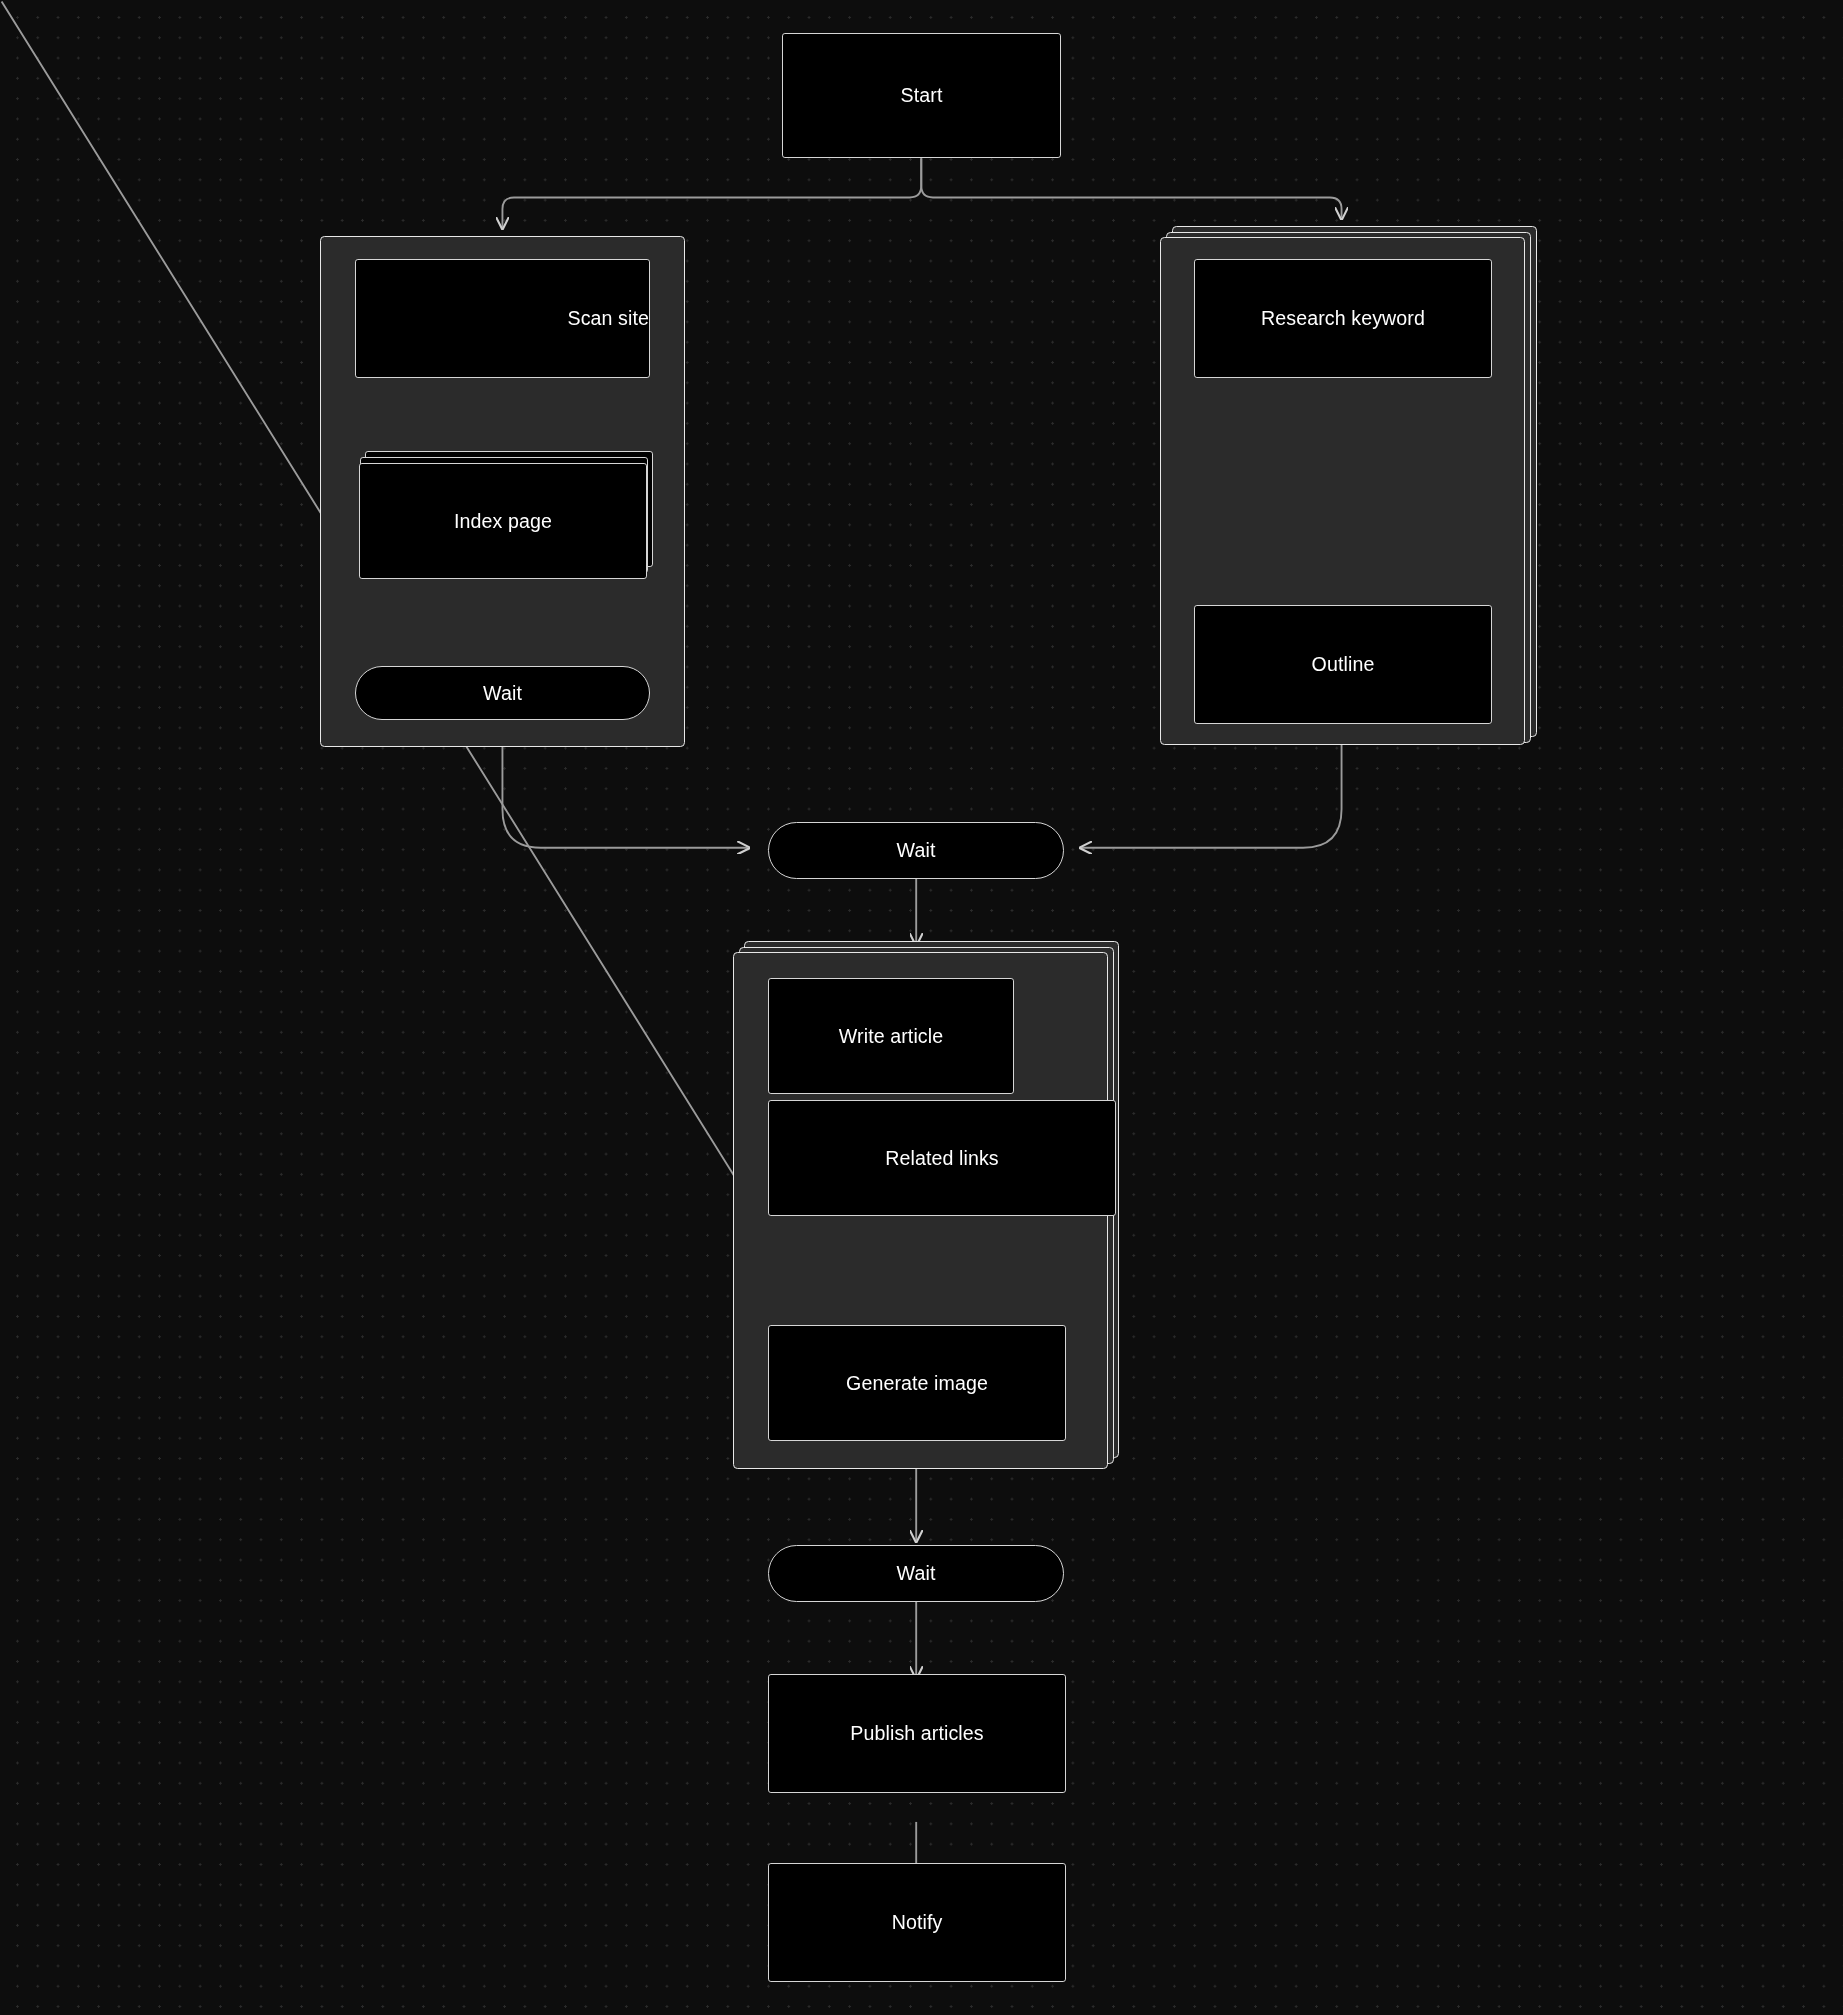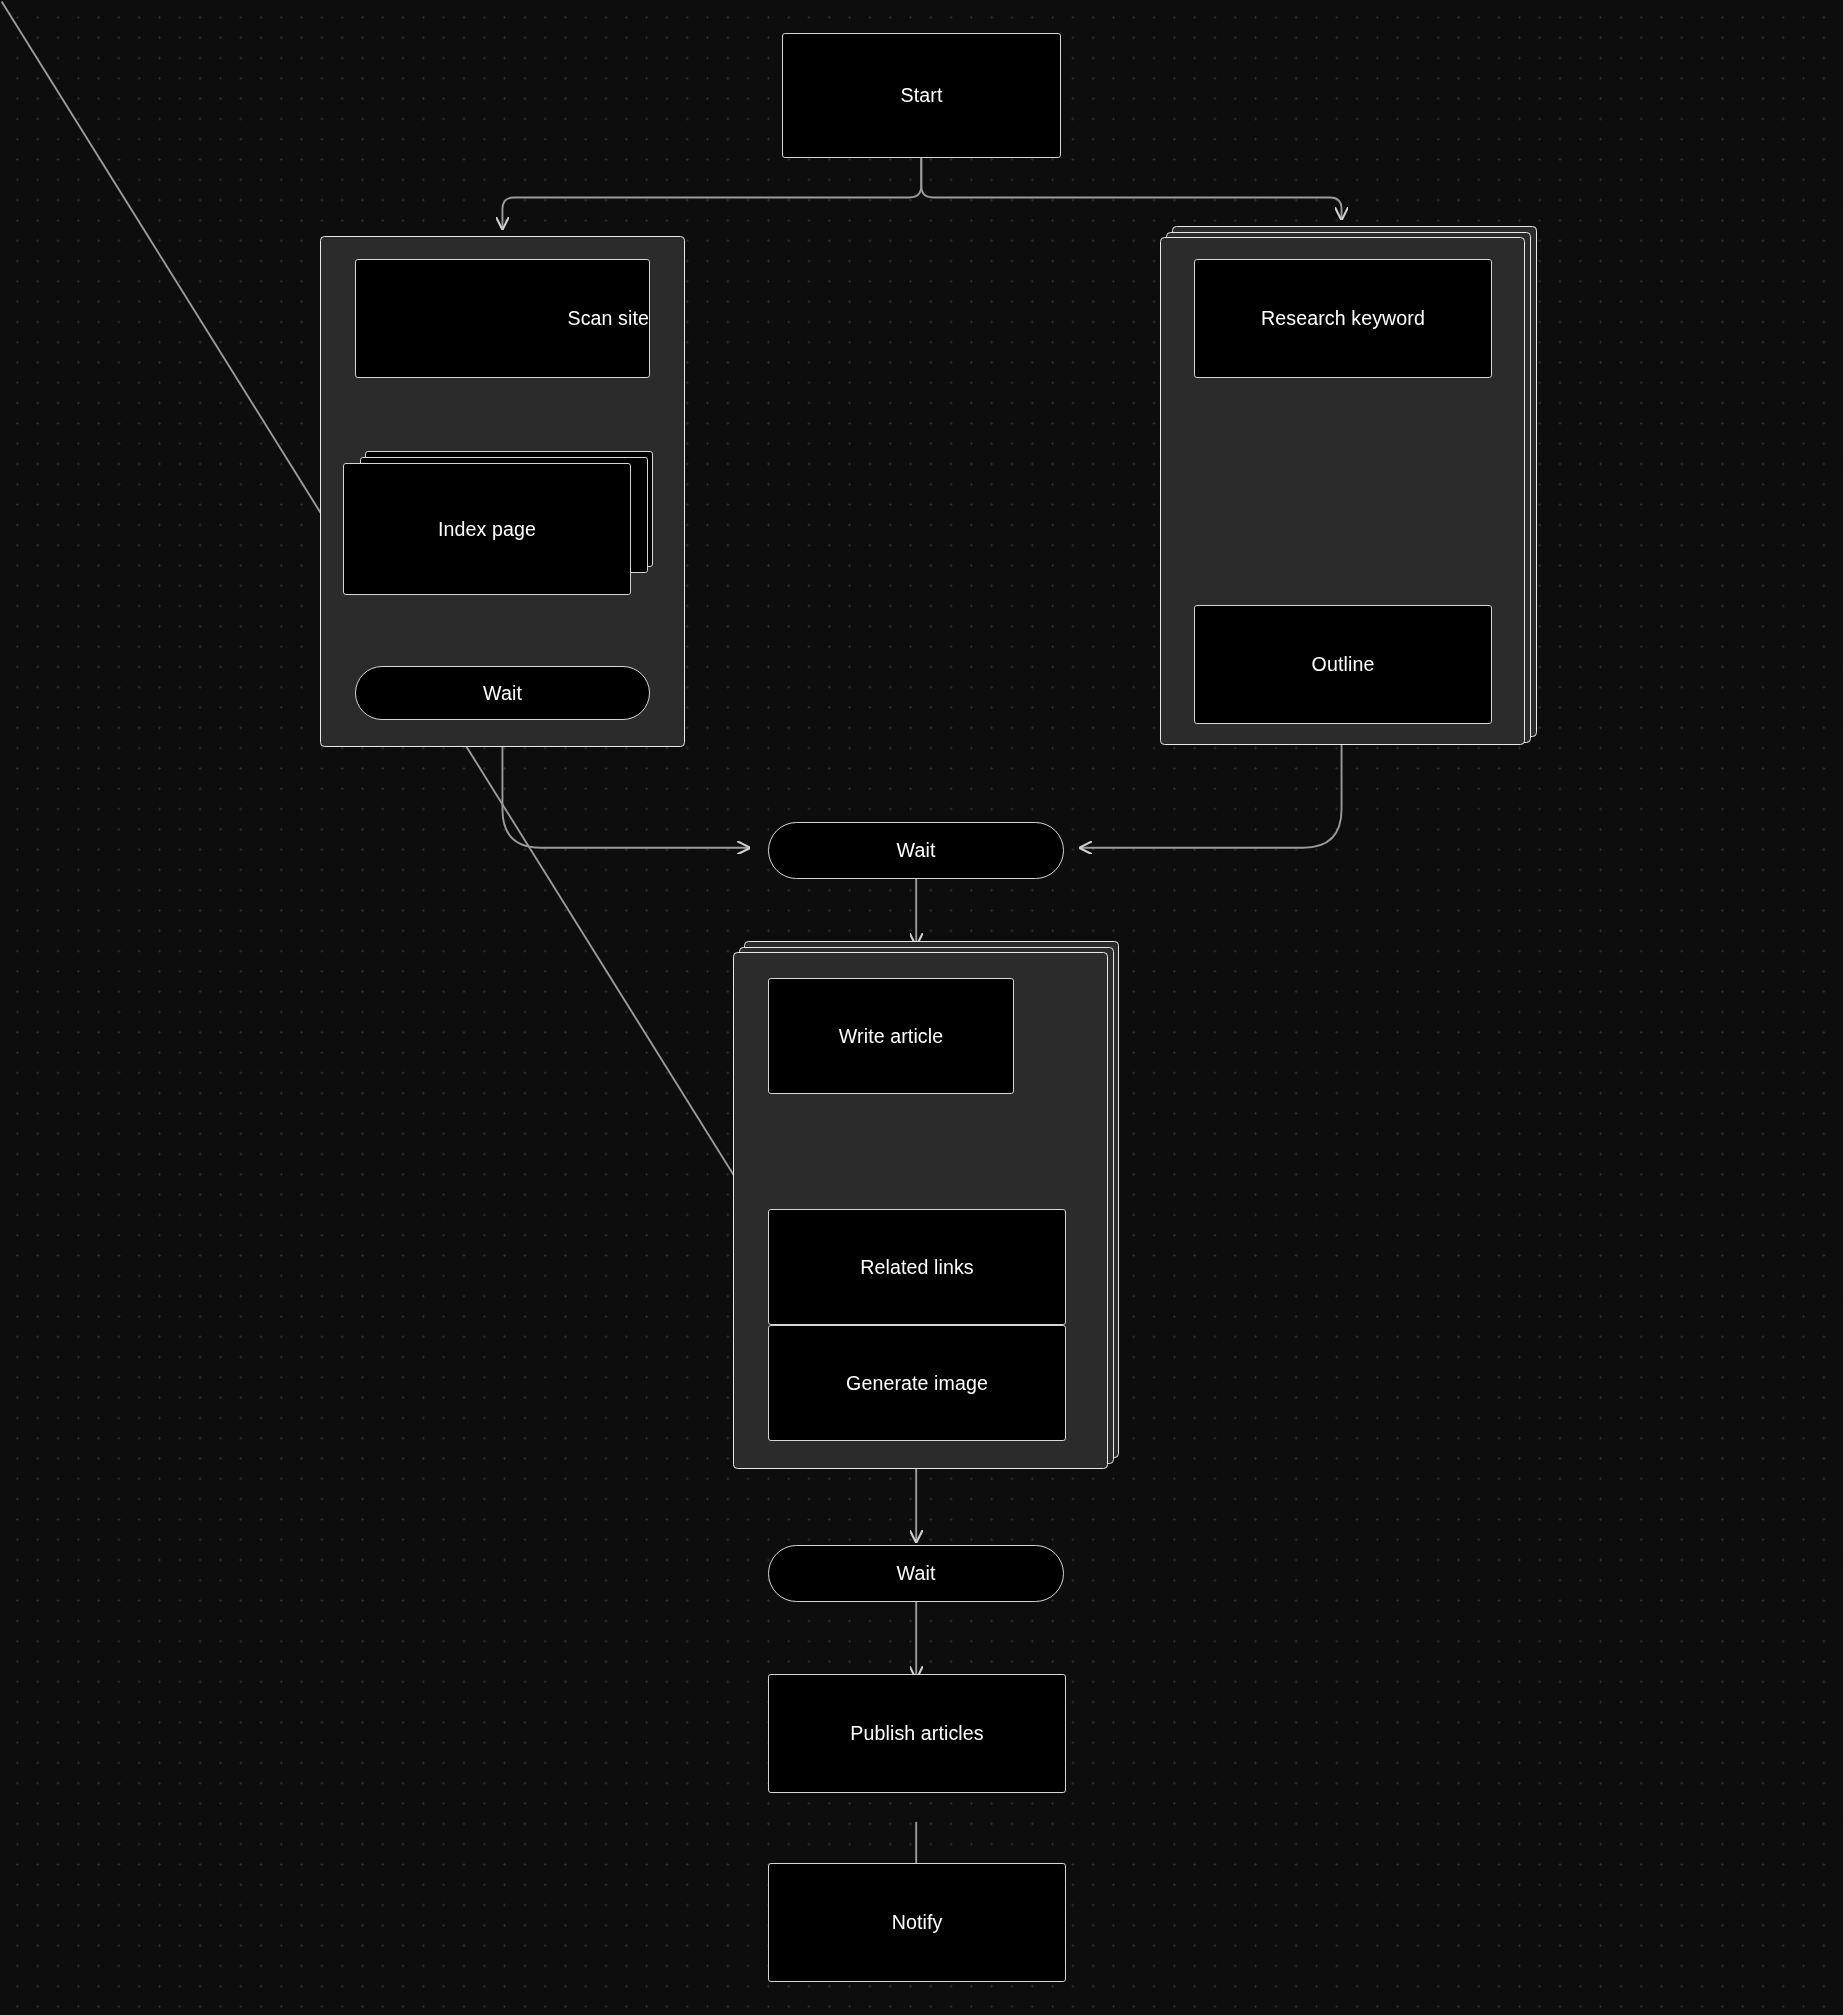--- a/index.html
+++ b/index.html
@@ -129,21 +129,21 @@
   </div>
 
   <div class="group" style="left:320px; top:236px; width:365px; height:511px;"></div>
 
   <div class="node" style="left:355px; top:259px; width:295px; height:119px;justify-content:flex-end;">
     <span>Scan site</span>
   </div>
 
   <div class="stack-sheet dark" style="left:365px; top:451px; width:288px; height:116px;"></div>
   <div class="stack-sheet dark" style="left:360px; top:457px; width:288px; height:116px;"></div>
-  <div class="node" style="left:343px; top:463px; width:288px; height:132px;align-items:center;">
+  <div class="node" style="left:359px; top:463px; width:288px; height:116px;align-items:center;">
     <span>Index page</span>
   </div>
 
   <div class="node pill" style="left:355px; top:666px; width:295px; height:54px;">
     <span>Wait</span>
   </div>
 
   <div class="stack-sheet" style="left:1172px; top:226px; width:365px; height:511px;"></div>
   <div class="stack-sheet" style="left:1166px; top:232px; width:365px; height:511px;"></div>
   <div class="group" style="left:1160px; top:237px; width:365px; height:508px;"></div>
@@ -161,21 +161,21 @@
   </div>
 
   <div class="stack-sheet" style="left:744px; top:941px; width:375px; height:517px;"></div>
   <div class="stack-sheet" style="left:739px; top:947px; width:375px; height:517px;"></div>
   <div class="group" style="left:733px; top:952px; width:375px; height:517px;"></div>
 
   <div class="node" style="left:768px; top:978px; width:246px; height:116px;">
     <span>Write article</span>
   </div>
 
-  <div class="node" style="left:768px; top:1209px; width:298px; height:116px;">
+  <div class="node" style="left:768px; top:1100px; width:348px; height:116px;">
     <span>Related links</span>
   </div>
 
   <div class="node" style="left:768px; top:1325px; width:298px; height:116px;">
     <span>Generate image</span>
   </div>
 
   <div class="node pill" style="left:768px; top:1545px; width:296px; height:57px;">
     <span>Wait</span>
   </div>

